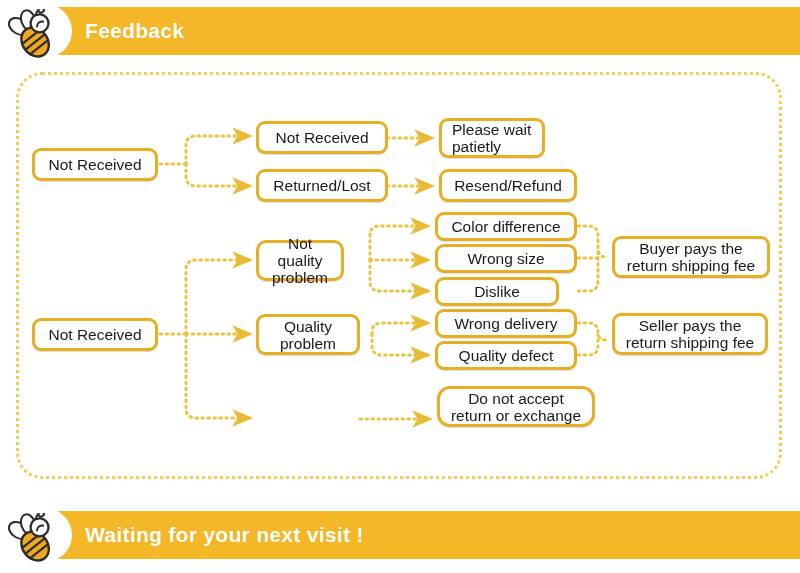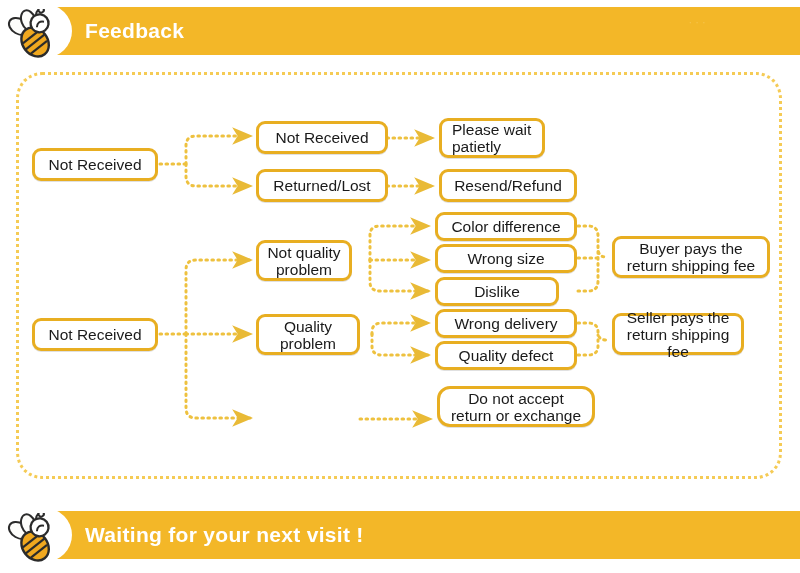--- a/index.html
+++ b/index.html
@@ -204,40 +204,40 @@
 
   <div class="node" style="left:256px; top:169px; width:132px; height:33px;">Returned/Lost</div>
 
   <div class="node" style="left:439px; top:118px; width:106px; height:40px; justify-content:flex-start; text-align:left; padding-left:10px;">Please wait
 patietly</div>
 
   <div class="node" style="left:439px; top:169px; width:138px; height:33px;">Resend/Refund</div>
 
   <div class="node" style="left:32px;  top:318px; width:126px; height:33px;">Not Received</div>
 
-  <div class="node" style="left:256px; top:240px; width:96px; height:41px;">Not quality
+  <div class="node" style="left:256px; top:240px; width:88px; height:41px;border-radius:10px;">Not quality
 problem</div>
 
   <div class="node" style="left:256px; top:314px; width:104px; height:41px;">Quality
 problem</div>
 
   <div class="node" style="left:435px; top:212px; width:142px; height:29px;">Color difference</div>
 
   <div class="node" style="left:435px; top:244px; width:142px; height:29px;">Wrong size</div>
 
   <div class="node" style="left:435px; top:277px; width:124px; height:29px;">Dislike</div>
 
   <div class="node" style="left:435px; top:309px; width:142px; height:29px;">Wrong delivery</div>
 
   <div class="node" style="left:435px; top:341px; width:142px; height:29px;">Quality defect</div>
 
   <div class="node" style="left:612px; top:236px; width:158px; height:42px;">Buyer pays the
 return shipping fee</div>
 
-  <div class="node" style="left:612px; top:313px; width:132px; height:42px;">Seller pays the
+  <div class="node" style="left:612px; top:313px; width:156px; height:42px;">Seller pays the
 return shipping fee</div>
 
 
   <div class="node" style="left:437px; top:386px; width:158px; height:41px;border-radius:13px;">Do not accept
 return or exchange</div>
 
   <div class="banner banner-bottom">
     <div class="banner-bar"></div>
     <div class="banner-notch"></div>
 

